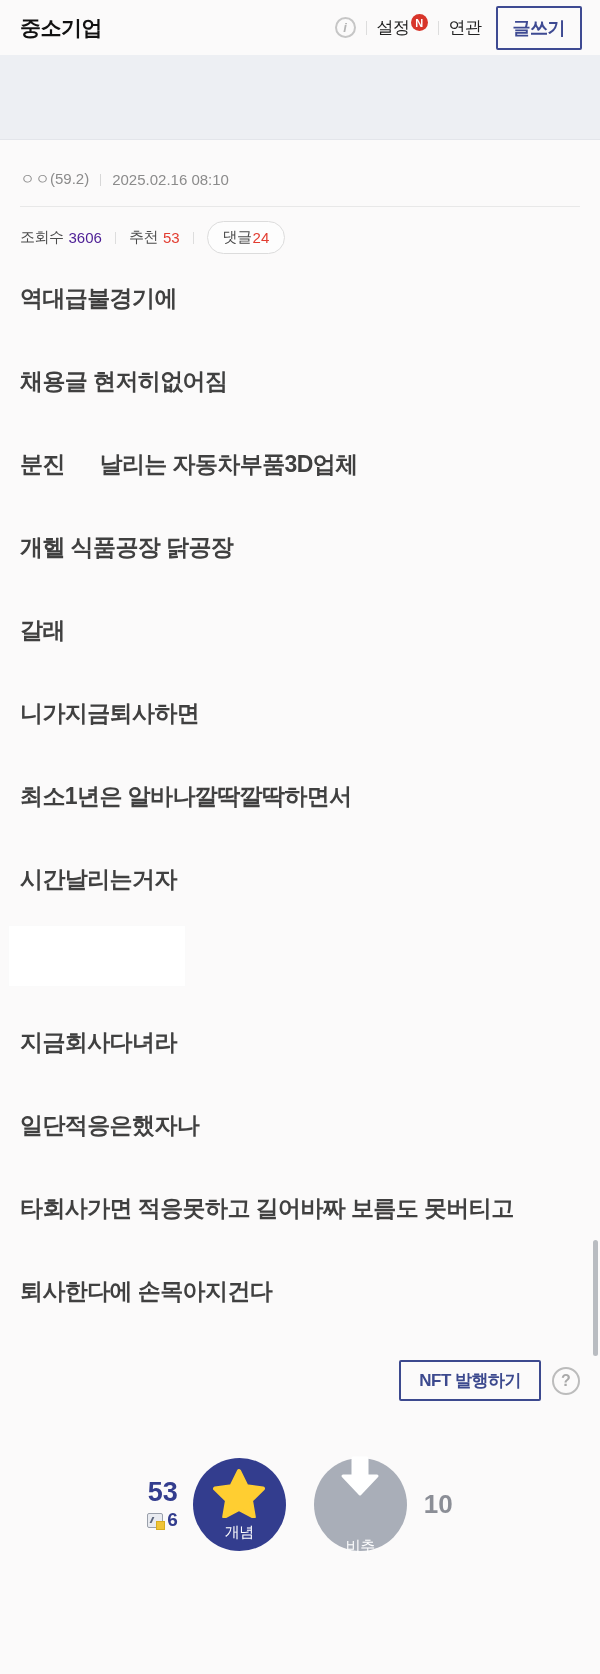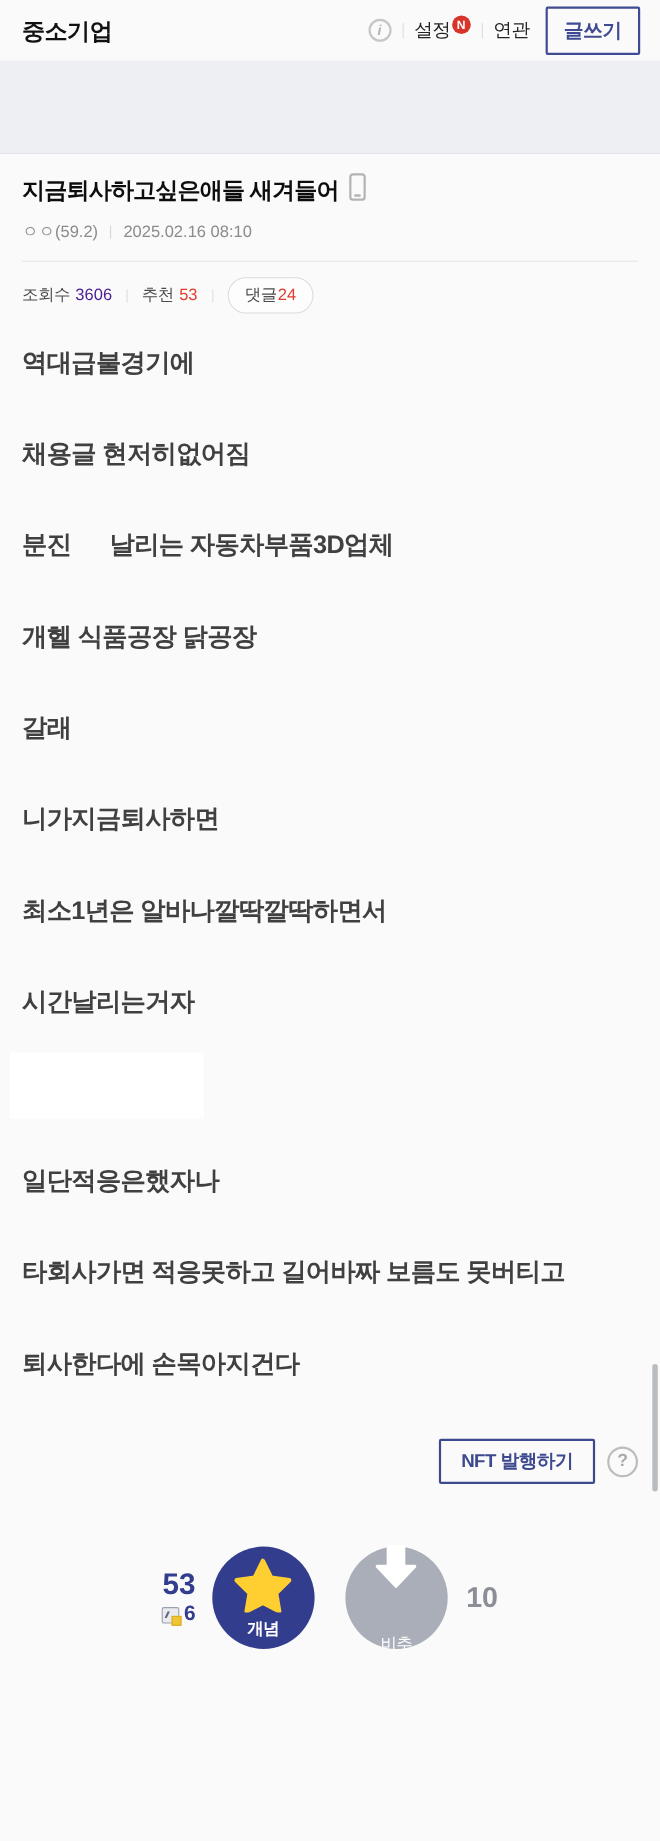--- a/index.html
+++ b/index.html
@@ -121,21 +121,21 @@
   .dccon-icon::after {
     content: ""; position: absolute; right: -3px; bottom: -3px;
     width: 7px; height: 7px; background: #f0c437; border: 1px solid #d8ad20;
   }
   .dccon-count { font-size: 19px; font-weight: 700; color: #333d8e; }
   .vote-btn {
     width: 93px; height: 93px; border-radius: 50%;
     display: flex; flex-direction: column; align-items: center; justify-content: center;
     border: none; cursor: pointer; font-family: inherit;
   }
-  .vote-btn.up { background: #333d8e; margin-right: 28px; font-weight: bold; }
+  .vote-btn.up { background: #333d8e; margin-right: 28px; }
   .vote-btn.down { background: #a9aeb8; margin-right: 17px; gap: 34px; }
   .vote-btn .vote-label { color: #fff; font-size: 15px; letter-spacing: -0.5px; margin-top: 2px; }
   .down-count { font-size: 26px; font-weight: 700; color: #8b8e96; }
 
   
   .scrollbar-thumb {
     position: absolute; right: 2px; top: 1240px;
     width: 5px; height: 116px; border-radius: 3px;
     background: #b9bcc1;
   }
@@ -158,29 +158,20 @@
       <div class="tool-label">
         <span>연관</span>
       </div>
       <button class="write-btn">글쓰기</button>
     </div>
   </div>
 
   <div class="ad-band"></div>
 
   <div class="post-head">
-    <div class="post-title-row">
-      <span class="post-title">지금퇴사하고싶은애들 새겨들어</span>
-      <span class="phone-icon">
-        <svg width="16" height="26" viewBox="0 0 16 26">
-          <rect x="1.5" y="1.5" width="13" height="23" rx="2.5" fill="none" stroke="#b3b3b3" stroke-width="2"></rect>
-          <rect x="5" y="19.5" width="6" height="2.4" rx="1.2" fill="#b3b3b3"></rect>
-        </svg>
-      </span>
-    </div>
     <div class="meta-row">
       <span>ㅇㅇ(59.2)</span>
       <span class="meta-sep"></span>
       <span>2025.02.16 08:10</span>
     </div>
     <hr class="head-divider">
     <div class="stats-row">
       <span class="stat-label">조회수</span>
       <span class="stat-num">3606</span>
       <span class="stat-sep"></span>
@@ -197,20 +188,21 @@
   <div class="post-body">
       <p>역대급불경기에</p>
       <p>채용글 현저히없어짐</p>
       <p>분진      날리는 자동차부품3D업체</p>
       <p>개헬 식품공장 닭공장</p>
       <p>갈래</p>
       <p>니가지금퇴사하면</p>
       <p>최소1년은 알바나깔딱깔딱하면서</p>
       <p>시간날리는거자</p>
       <div class="redacted-block"></div>
+      <p>지금회사다녀라</p>
       <p>일단적응은했자나</p>
       <p>타회사가면 적응못하고 길어바짜 보름도 못버티고</p>
       <p>퇴사한다에 손목아지건다</p>
     </div>
 
   <div class="nft-row">
     <button class="nft-btn">NFT 발행하기</button>
     <button class="help-circle">?</button>
   </div>
 

